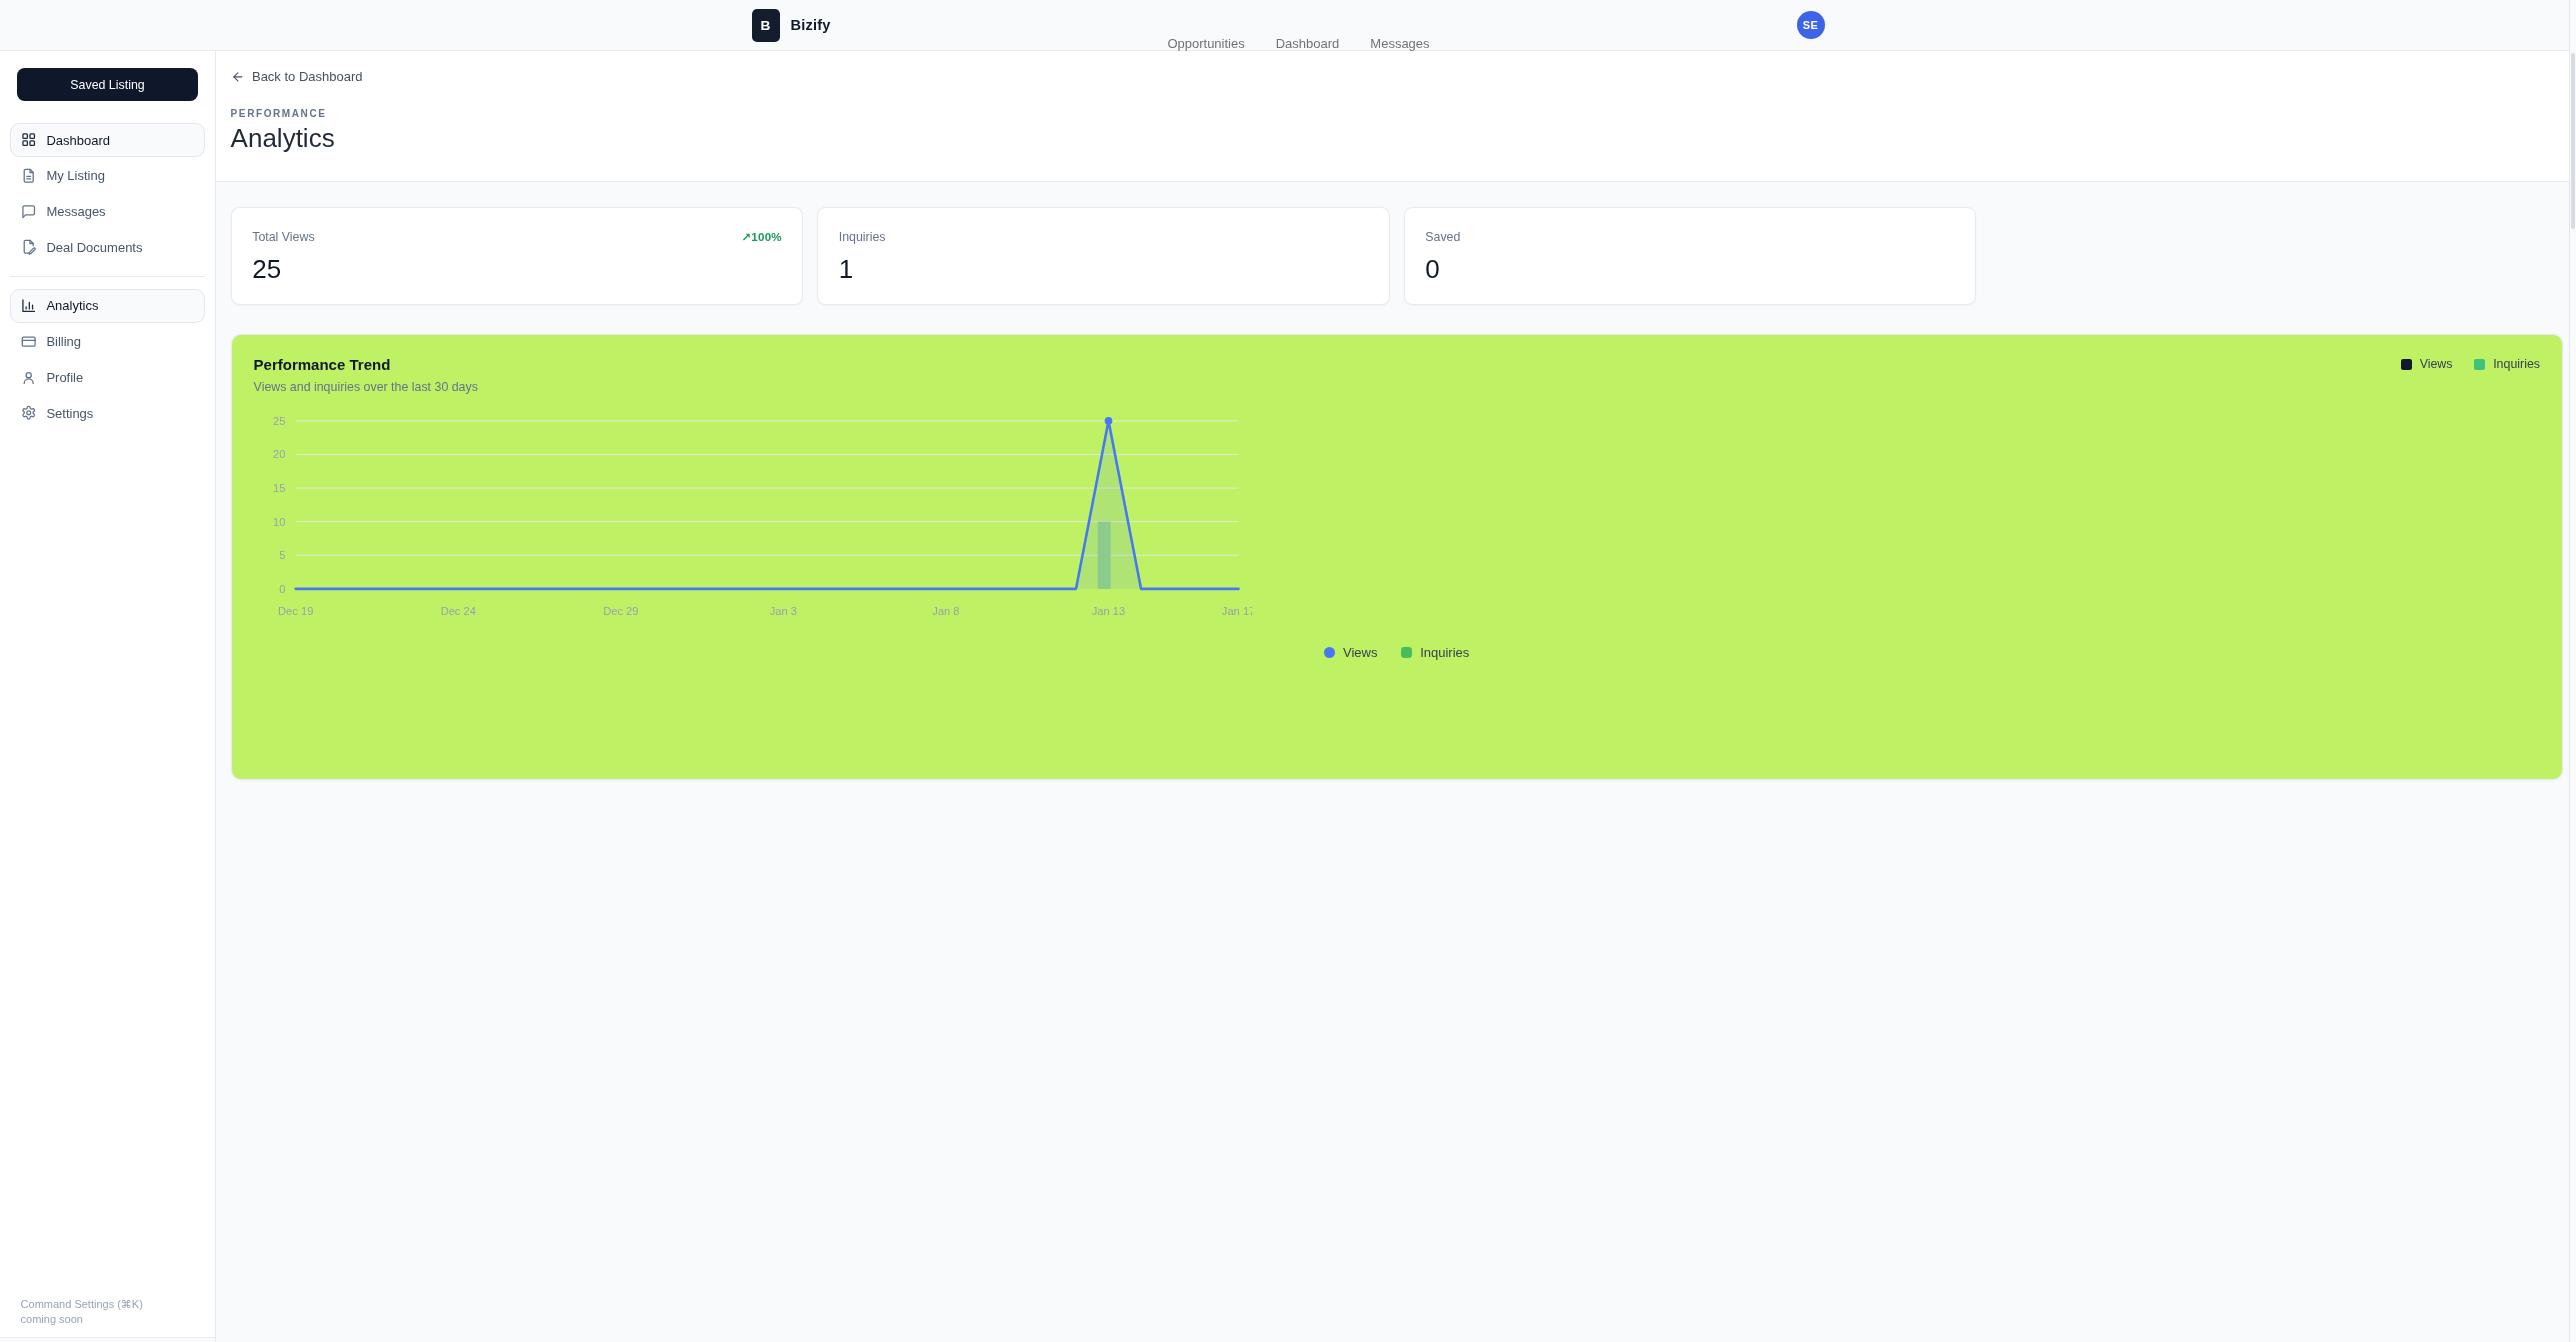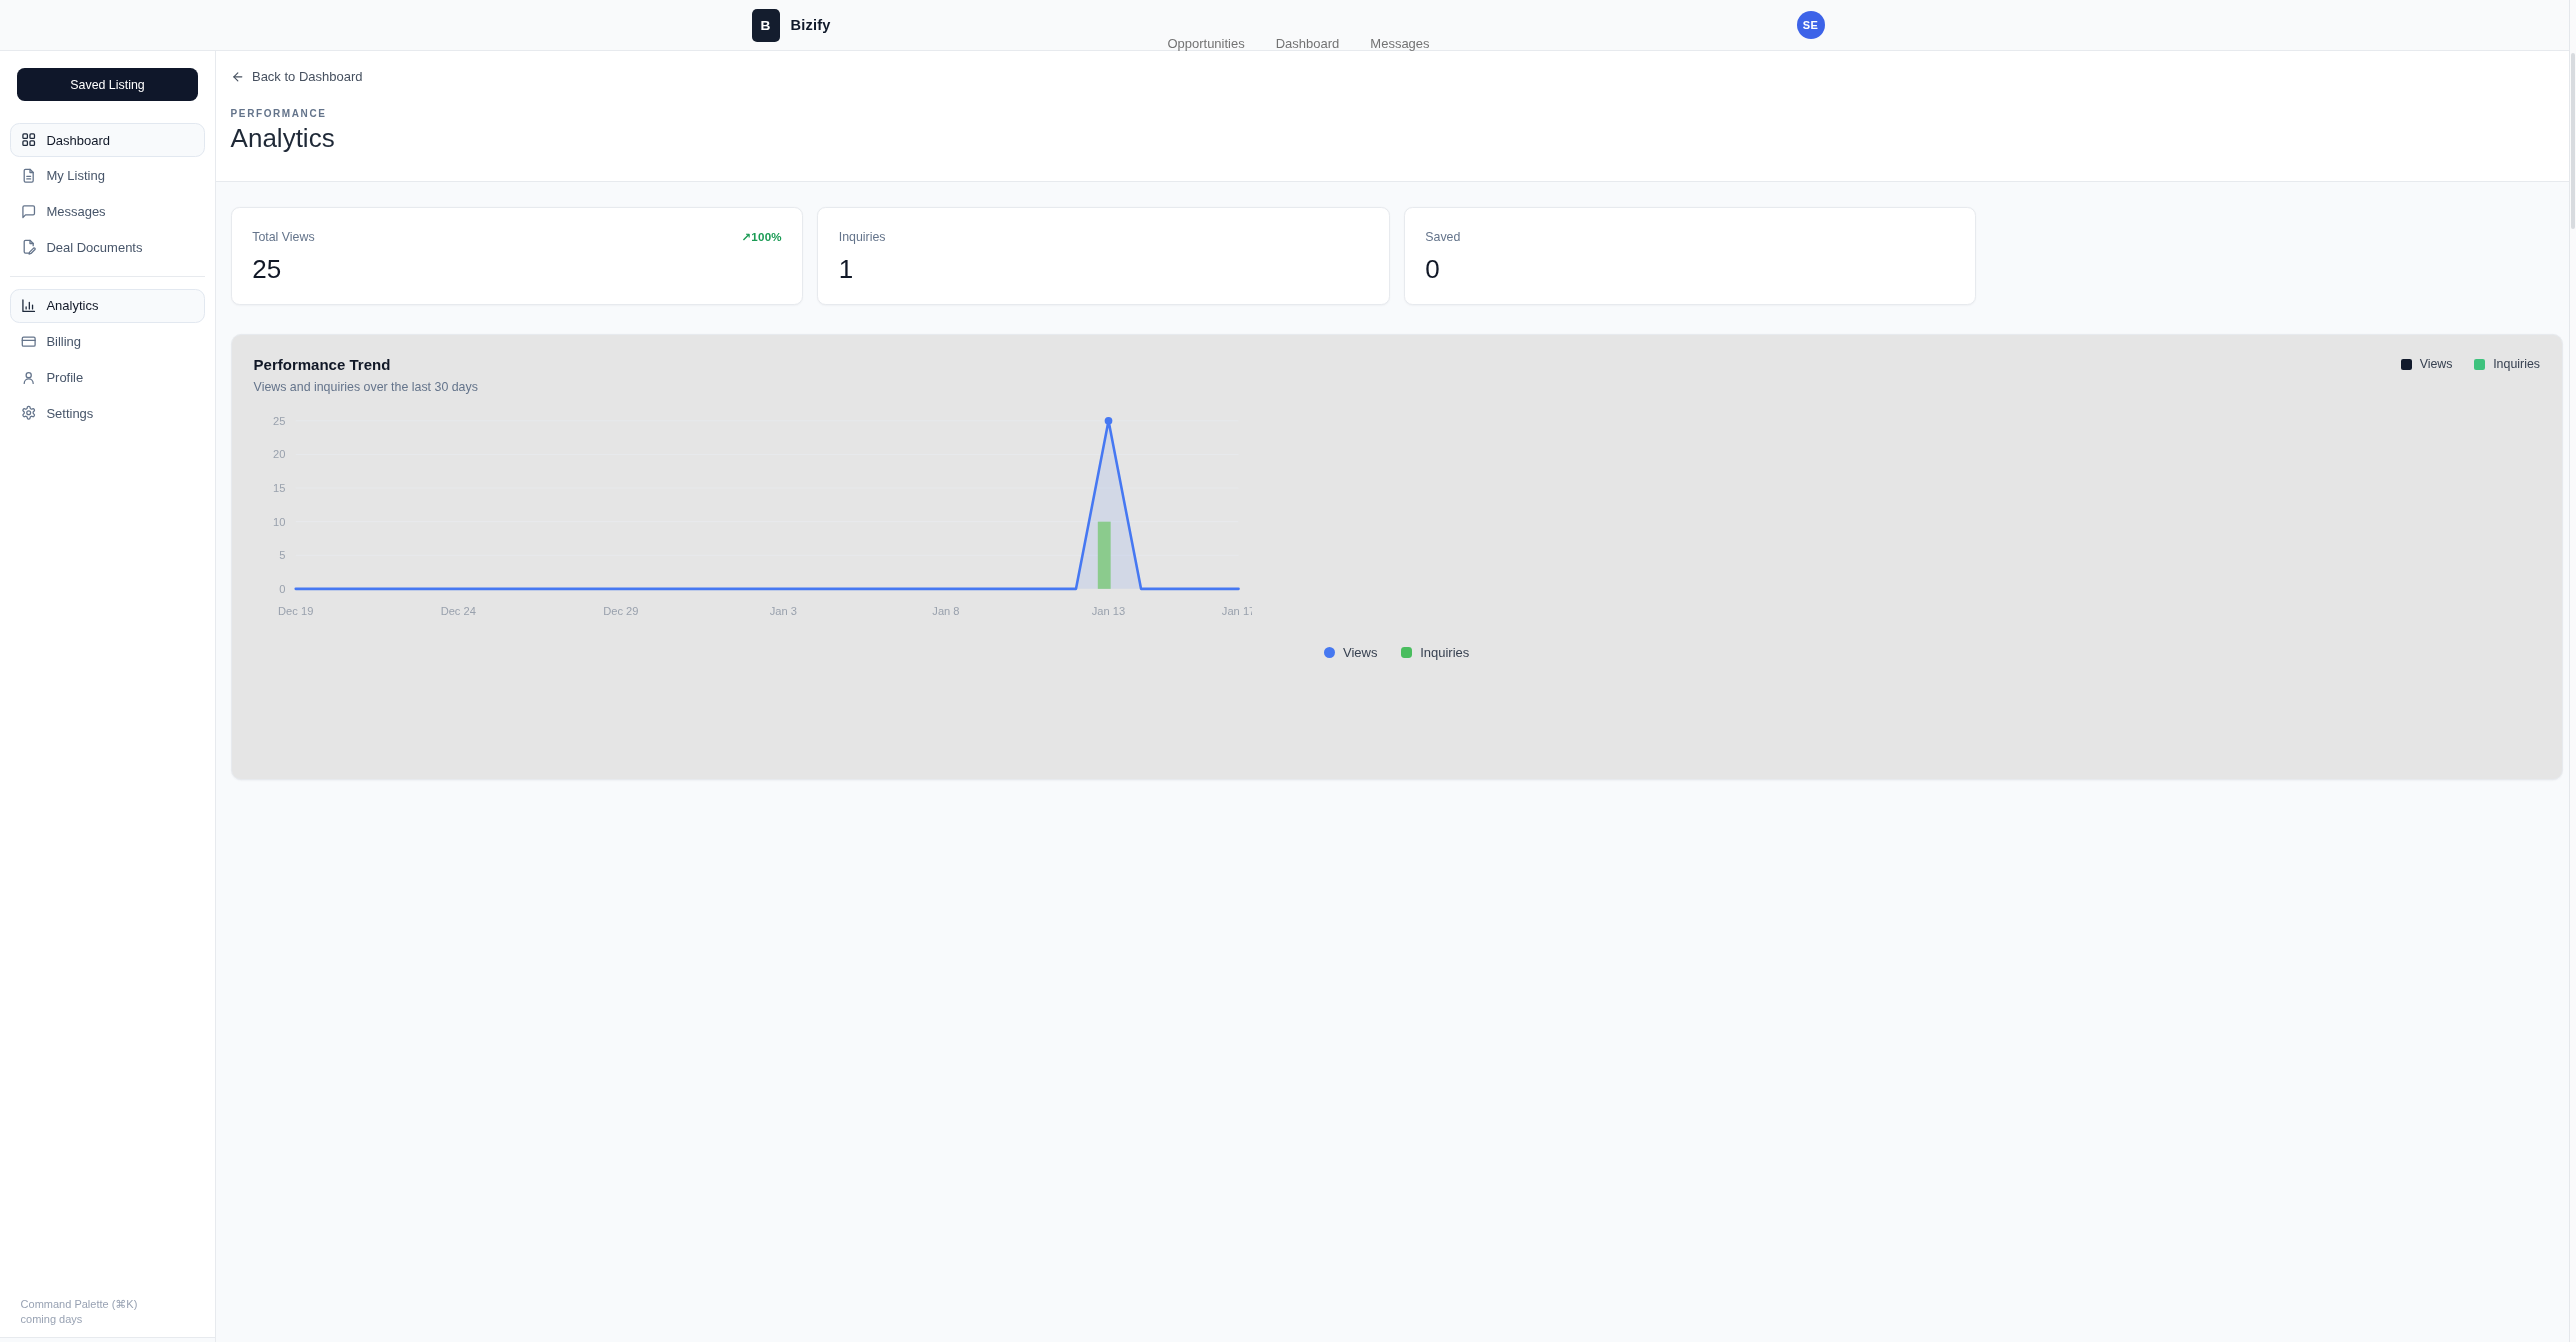--- a/index.html
+++ b/index.html
@@ -48,21 +48,21 @@
 
   .content { padding:25px 13px 0 14.6px; }
   .stats-row { display:grid; grid-template-columns:repeat(4,1fr); gap:13.7px; }
   .stat-card { background:#fff; border:0.9px solid #E7EAEE; border-radius:8.6px; height:98px;
     padding:21.5px 20.6px; box-shadow:0 0.9px 1.7px rgba(16,24,40,.04); }
   .stat-head { display:flex; align-items:flex-start; justify-content:space-between;gap:34px; }
   .stat-label { font-size:12.4px; color:#64748B; }
   .trend-badge { font-size:11.6px; font-weight:600; color:#1A9B54; letter-spacing:0.2px; }
   .stat-value { margin-top:10.3px; font-size:26px; font-weight:500; color:#111827; }
 
-  .chart-card { margin-top:29px; background:#e5e5e5; border:0.9px solid #E7EAEE; border-radius:10.3px;
+  .chart-card { margin-top:29px; background:#bef264; border:0.9px solid #E7EAEE; border-radius:10.3px;
     height:446px; padding:20.6px 22px; box-shadow:0 0.9px 1.7px rgba(16,24,40,.04); }
   .chart-head { display:flex; justify-content:space-between; align-items:flex-start; }
   .chart-title { font-size:15px; font-weight:600; color:#111827; }
   .chart-subtitle { margin-top:7.7px; font-size:12.4px; color:#64748B; }
   .legend-top { display:flex; gap:22px; margin-top:1.7px; }
   .legend-top .li { display:flex; align-items:center; gap:7.7px; font-size:12.4px; color:#374151; }
   .sq { width:11px; height:11px; border-radius:2.1px; }
   #trend-svg { display:block; margin-top:20px; }
   .legend-bottom { display:flex; justify-content:center; gap:24px; margin-top:20.6px; }
   .legend-bottom .li { display:flex; align-items:center; gap:7.7px; font-size:13px; color:#374151; cursor:pointer; }
@@ -159,21 +159,21 @@
     <div class="menu-item">
       <svg class="mi" viewBox="0 0 24 24" fill="none" stroke="currentColor" stroke-width="2" stroke-linecap="round" stroke-linejoin="round">
           <path d="M12.22 2h-.44a2 2 0 0 0-2 2v.18a2 2 0 0 1-1 1.73l-.43.25a2 2 0 0 1-2 0l-.15-.08a2 2 0 0 0-2.73.73l-.22.38a2 2 0 0 0 .73 2.73l.15.1a2 2 0 0 1 1 1.72v.51a2 2 0 0 1-1 1.74l-.15.09a2 2 0 0 0-.73 2.73l.22.38a2 2 0 0 0 2.73.73l.15-.08a2 2 0 0 1 2 0l.43.25a2 2 0 0 1 1 1.73V20a2 2 0 0 0 2 2h.44a2 2 0 0 0 2-2v-.18a2 2 0 0 1 1-1.73l.43-.25a2 2 0 0 1 2 0l.15.08a2 2 0 0 0 2.73-.73l.22-.39a2 2 0 0 0-.73-2.73l-.15-.08a2 2 0 0 1-1-1.74v-.5a2 2 0 0 1 1-1.74l.15-.09a2 2 0 0 0 .73-2.73l-.22-.38a2 2 0 0 0-2.73-.73l-.15.08a2 2 0 0 1-2 0l-.43-.25a2 2 0 0 1-1-1.73V4a2 2 0 0 0-2-2z"></path>
           <circle cx="12" cy="12" r="3"></circle>
         </svg>
       <span>Settings</span>
     </div>
   </nav>
 
   <div class="sidebar-foot">
-    <div class="foot-text">Command Palette (⌘K) coming days</div>
+    <div class="foot-text">Command Settings (⌘K) coming soon</div>
     <div class="foot-strip"></div>
   </div>
 </aside>
 
 <main class="main">
 
   <div class="main-header">
     <div class="back-row">
       <svg viewBox="0 0 24 24" fill="none" stroke="#46505F" stroke-width="2" stroke-linecap="round" stroke-linejoin="round">
           <path d="M19 12H5"></path>

